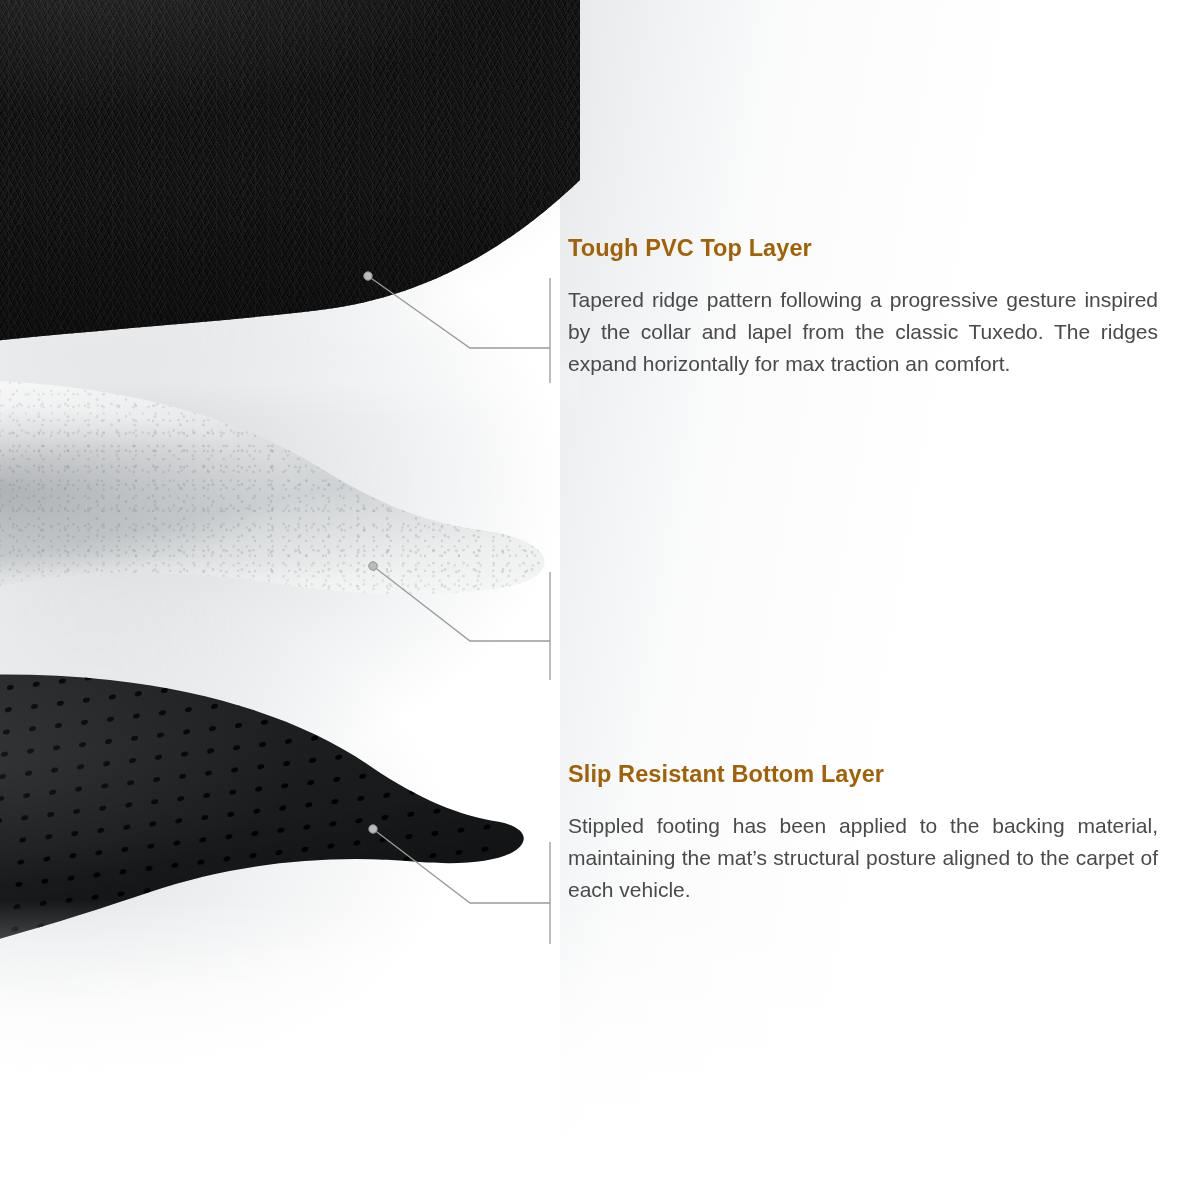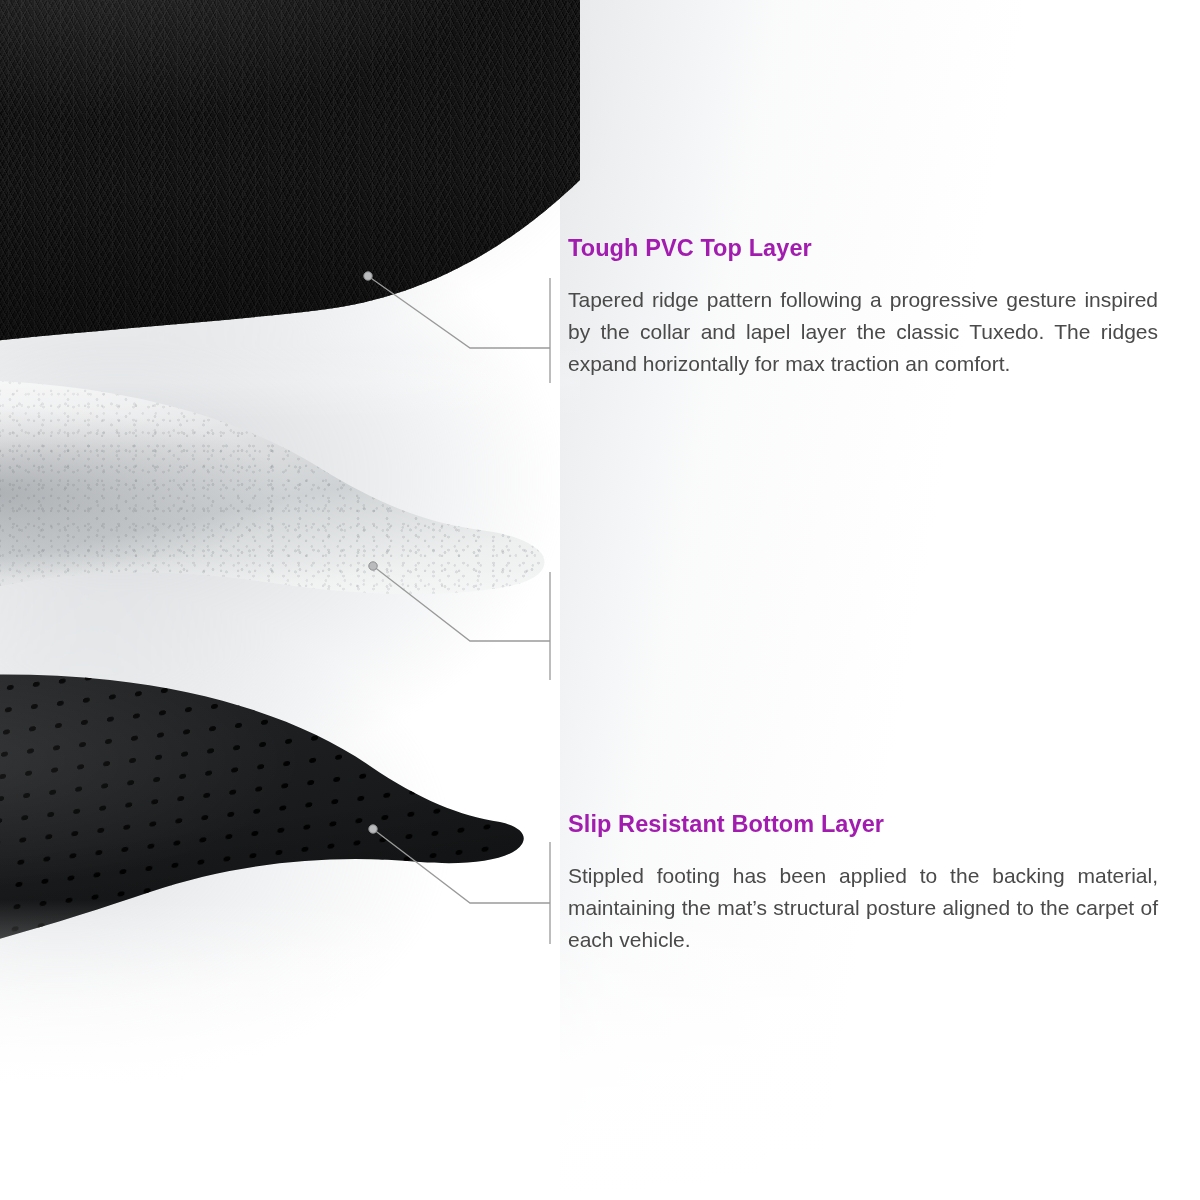--- a/index.html
+++ b/index.html
@@ -118,30 +118,30 @@
       linear-gradient(172deg, rgba(0,0,0,0) 48%, rgba(0,0,0,.50) 100%);
   }
   .grip-edge{
     position:absolute;left:0;top:0;width:760px;height:400px;
     background:linear-gradient(171deg, rgba(255,255,255,0) 72%, rgba(255,255,255,.22) 81%, rgba(255,255,255,0) 88%);
   }
 
   
   .callout{position:absolute;left:568px;width:590px;}
   .callout-title{
-    font-size:23.5px;font-weight:bold;color:#a21caf;letter-spacing:.1px;
+    font-size:23.5px;font-weight:bold;color:#a16207;letter-spacing:.1px;
     line-height:1.2;margin:0 0 22px 0;
   }
   .callout-body{
     font-size:21px;color:#4a4a4a;line-height:1.52;margin:0;
     text-align:justify;text-justify:inter-word;
   }
   #callout-1{top:234px;}
   #callout-2{top:530px;}
-  #callout-3{top:810px;}
+  #callout-3{top:760px;}
 
   
   #leaders{position:absolute;left:0;top:0;width:1200px;height:1200px;pointer-events:none;}
 </style>
 </head>
 <body>
 
 <div id="stage">
 
   <div class="bg-base"></div>
@@ -187,21 +187,21 @@
       </g>
       <g>
         <path d="M373,829 L470,903 L550,903" fill="none" stroke="#9a9a9a" stroke-width="1.3"></path>
         <line x1="550" x2="550" y1="842" y2="944" stroke="#9a9a9a" stroke-width="1.3"></line>
         <circle cx="373" cy="829" r="4.2" fill="#b9bbbd" stroke="#8d8f91" stroke-width="1"></circle>
       </g>
     </svg>
 
   <div class="callout" id="callout-1">
     <h2 class="callout-title">Tough PVC Top Layer</h2>
-    <p class="callout-body">Tapered ridge pattern following a progressive gesture inspired by the collar and lapel layer the classic Tuxedo. The ridges expand horizontally for max traction an comfort.</p>
+    <p class="callout-body">Tapered ridge pattern following a progressive gesture inspired by the collar and lapel from the classic Tuxedo. The ridges expand horizontally for max traction an comfort.</p>
   </div>
 
 
   <div class="callout" id="callout-3">
     <h2 class="callout-title">Slip Resistant Bottom Layer</h2>
     <p class="callout-body">Stippled footing has been applied to the backing material, maintaining the mat’s structural posture aligned to the carpet of each vehicle.</p>
   </div>
 
 </div>
 

